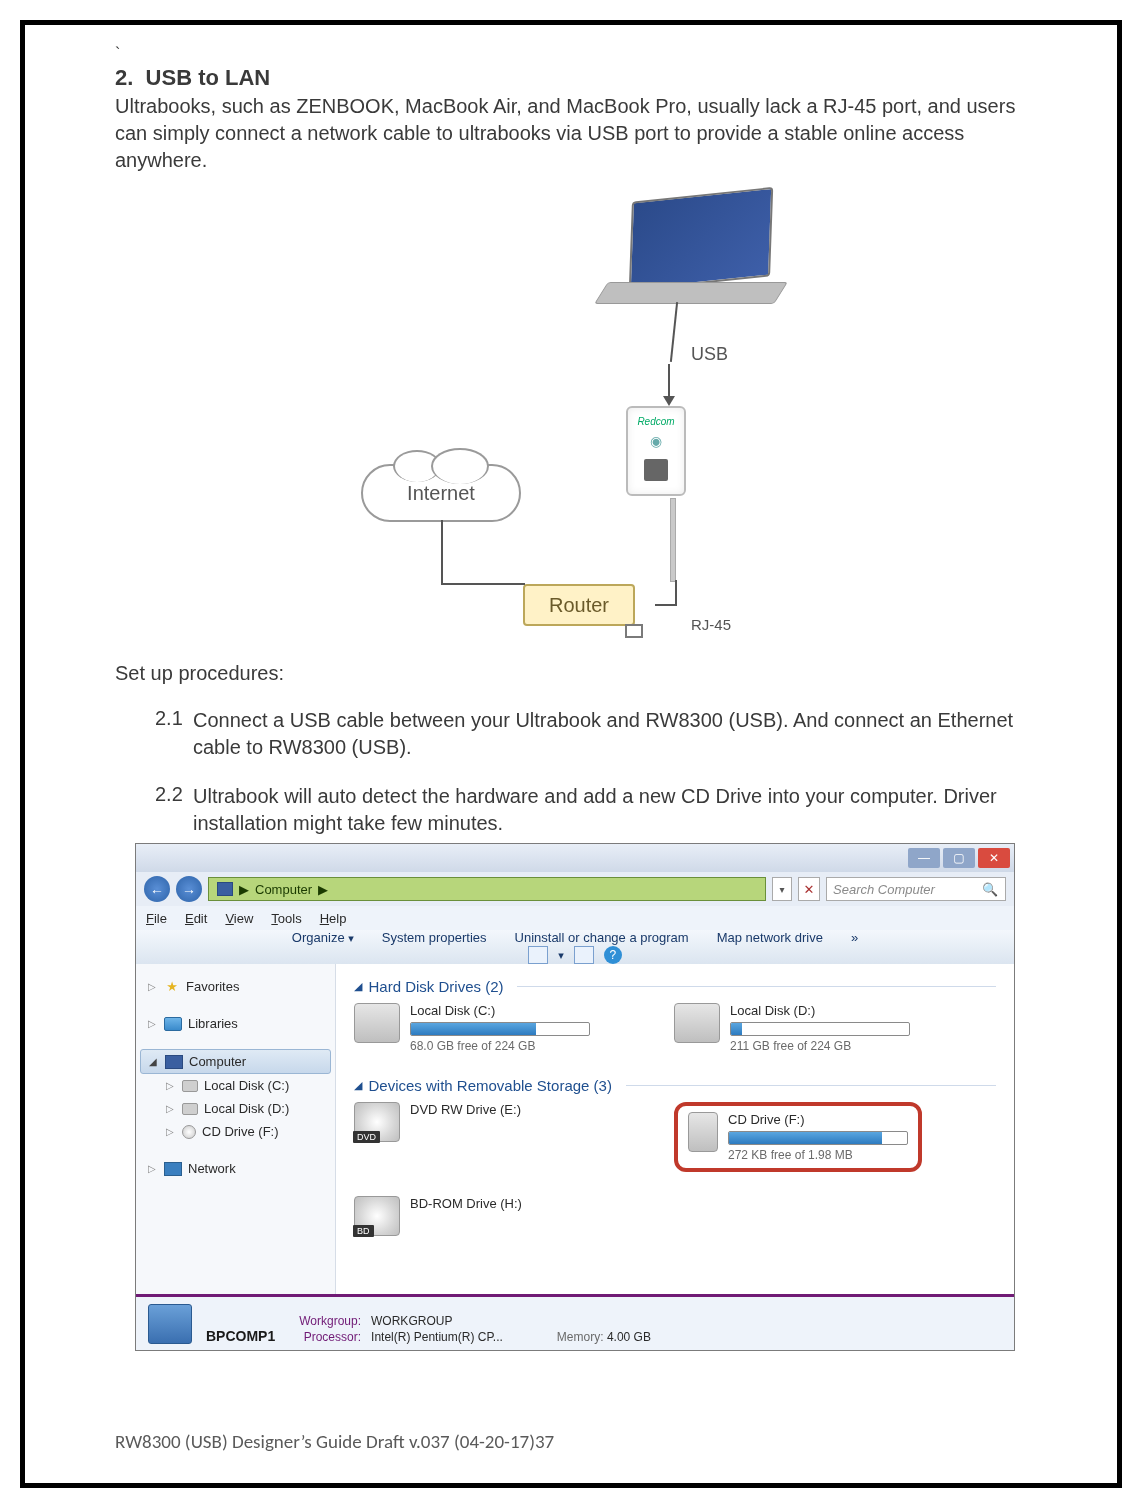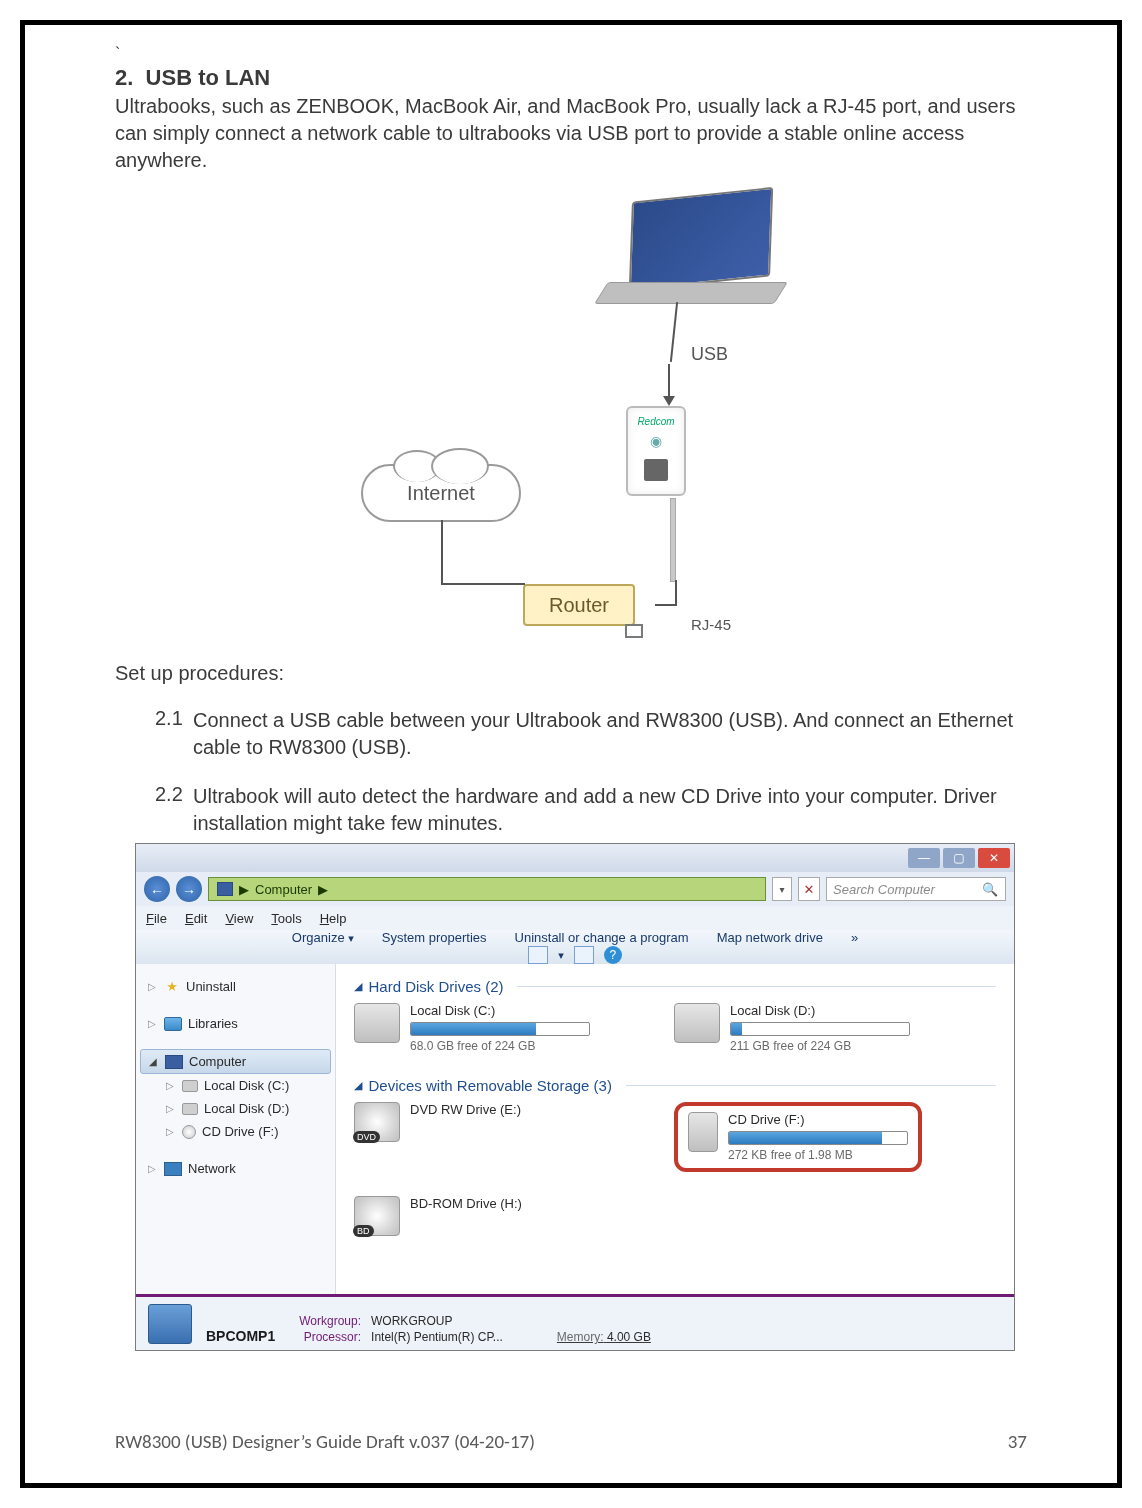--- a/index.html
+++ b/index.html
@@ -18,21 +18,21 @@
     position: relative;
     color: #3a3a3a;
   }
   .tick { font-size: 16px; color:#3a3a3a; }
   .heading { font-weight: bold; font-size: 22px; color:#3a3a3a; margin-top:2px;}
   .para { font-size: 20px; color:#3a3a3a; line-height: 1.35; margin-top:2px;}
   .setup-label { font-size: 20px; color:#3a3a3a; margin-top: 28px;}
   .step-row { display:flex; font-size:20px; color:#3a3a3a; margin-top:22px; padding-left:40px;}
   .step-num { width:38px; flex:none;}
   .step-text { flex:1; line-height:1.35;}
-  .footer { position:absolute; bottom:30px; left:90px; right:90px; display:flex; justify-content:space-between; font-size:19px; color:#5a5a5a; font-family: Calibri, Arial, sans-serif;}
+  .footer { position:absolute; bottom:30px; left:90px; right:90px; display:flex; justify-content:flex-start; font-size:19px; color:#5a5a5a; font-family: Calibri, Arial, sans-serif;}
   
   .diagram { margin: 10px auto 0 auto; width: 500px; height:450px; position:relative;}
   .laptop { position:absolute; top:10px; left:280px; width:200px; height:120px; }
   .laptop .screen { width:140px; height:90px; background:linear-gradient(135deg,#2b4a8a,#3e5fa9); border:2px solid #777; border-radius:4px; transform: skewX(-8deg) rotate(-6deg); margin-left:30px;}
   .laptop .base { width:180px; height:22px; background:#bfbfbf; border:1px solid #999; border-radius:3px; transform: skewX(-32deg); margin-top:-2px; margin-left:0px;}
   .usb-label { position:absolute; top:160px; left:370px; font-size:18px; color:#555;}
   .arrow-down { position:absolute; top:180px; left:347px; width:2px; height:40px; background:#555;}
   .arrow-down::after{content:"";position:absolute;bottom:-2px;left:-5px;border-left:6px solid transparent;border-right:6px solid transparent;border-top:10px solid #555;}
   .usb-cable { position:absolute; top:118px; left:352px; width:2px; height:60px; background:#555; transform:rotate(6deg);}
   .adapter { position:absolute; top:222px; left:305px; width:60px; height:90px; background:#fff; border:2px solid #bbb; border-radius:6px; box-shadow: inset 0 0 8px rgba(0,0,0,.08);}
@@ -84,35 +84,35 @@
   .net-icon{width:18px;height:14px;background:#3a7fbf;border:1px solid #2a5f8f;}
   .side-selected{background:linear-gradient(#dfeaf5,#c7d8eb);border:1px solid #9ab6d4;border-radius:3px;}
   .content{flex:1;padding:10px 18px;}
   .group-header{color:#1f4f8f;font-size:15px;display:flex;align-items:center;gap:6px;margin:4px 0 8px 0;}
   .group-header .caret{font-size:11px;color:#1f4f8f;}
   .group-header .line{flex:1;height:1px;background:#cfdaea;margin-left:8px;}
   .drive-row{display:flex;gap:60px;margin-bottom:24px;}
   .drive{display:flex;gap:10px;align-items:flex-start;width:260px;}
   .drive .d-icon{width:46px;height:40px;background:linear-gradient(#e6e6e6,#bfbfbf);border:1px solid #999;border-radius:4px;position:relative;}
   .drive .d-icon.cd{background:radial-gradient(circle at 50% 50%, #fff 0%, #d6d6d6 60%, #bfbfbf 100%);}
-  .drive .d-icon .badge{position:absolute;bottom:-2px;left:-2px;background:#333;color:#fff;font-size:9px;padding:1px 4px;border-radius:6px;}
+  .drive .d-icon .badge{position:absolute;bottom:-2px;left:-2px;background:#333;color:#fff;font-size:9px;padding:1px 4px;border-radius:1px;}
   .drive .d-info{flex:1;}
   .drive .d-name{color:#2a2a2a;font-size:13px;margin-bottom:4px;}
   .drive .bar{width:180px;height:14px;border:1px solid #8a8a8a;background:#fff;border-radius:2px;overflow:hidden;margin-bottom:3px;}
   .drive .bar .fill{height:100%;background:linear-gradient(#5aa6e0,#2d7bc0);}
   .drive .free{color:#6a6a6a;font-size:12px;}
   .highlight-box{border:4px solid #c0392b;border-radius:12px;padding:6px 10px;}
   .win-status{height:56px;background:#eef3fa;border-top:3px solid #701a75;display:flex;align-items:flex-end;padding:6px 12px;gap:14px;}
   .status-icon{width:44px;height:40px;background:linear-gradient(#6aa0d8,#3a6fb0);border:1px solid #2a5a90;border-radius:3px;}
   .status-text{display:flex;flex-direction:column;gap:2px;}
   .status-text .name{color:#1a1a1a;font-size:14px;font-weight:600;}
   .status-grid{display:grid;grid-template-columns:auto auto;column-gap:10px;row-gap:2px;font-size:12px;margin-left:10px;}
   .status-grid .lbl{color:#701a75;text-align:right;}
   .status-grid .val{color:#2a2a2a;}
-  .status-mem{margin-left:40px;font-size:12px;text-decoration:underline;}
+  .status-mem{margin-left:40px;font-size:12px;}
   .status-mem .lbl{color:#6a6a6a;} .status-mem .val{color:#2a2a2a;}
 </style>
 </head>
 <body>
 
 <div class="page-frame">
   <div class="tick">`</div>
   <div class="heading">
     <span>2.</span>&nbsp;&nbsp;<span>USB to LAN</span>
   </div>
@@ -199,21 +199,21 @@
         <span class="chev">▾</span>
         <div class="tool-icon"></div>
         <div class="help-icon">?</div>
       </div>
     </div>
     <div class="win-body">
       <div class="sidebar">
         <div class="side-item">
             <span class="tri">▷</span>
             <span class="star">★</span>
-            <span>Uninstall</span>
+            <span>Favorites</span>
           </div>
         <div style="height:14px;"></div>
         <div class="side-item">
             <span class="tri">▷</span>
             <span class="lib-icon"></span>
             <span>Libraries</span>
           </div>
         <div style="height:14px;"></div>
         <div class="side-item side-selected">
             <span class="tri open">◢</span>

